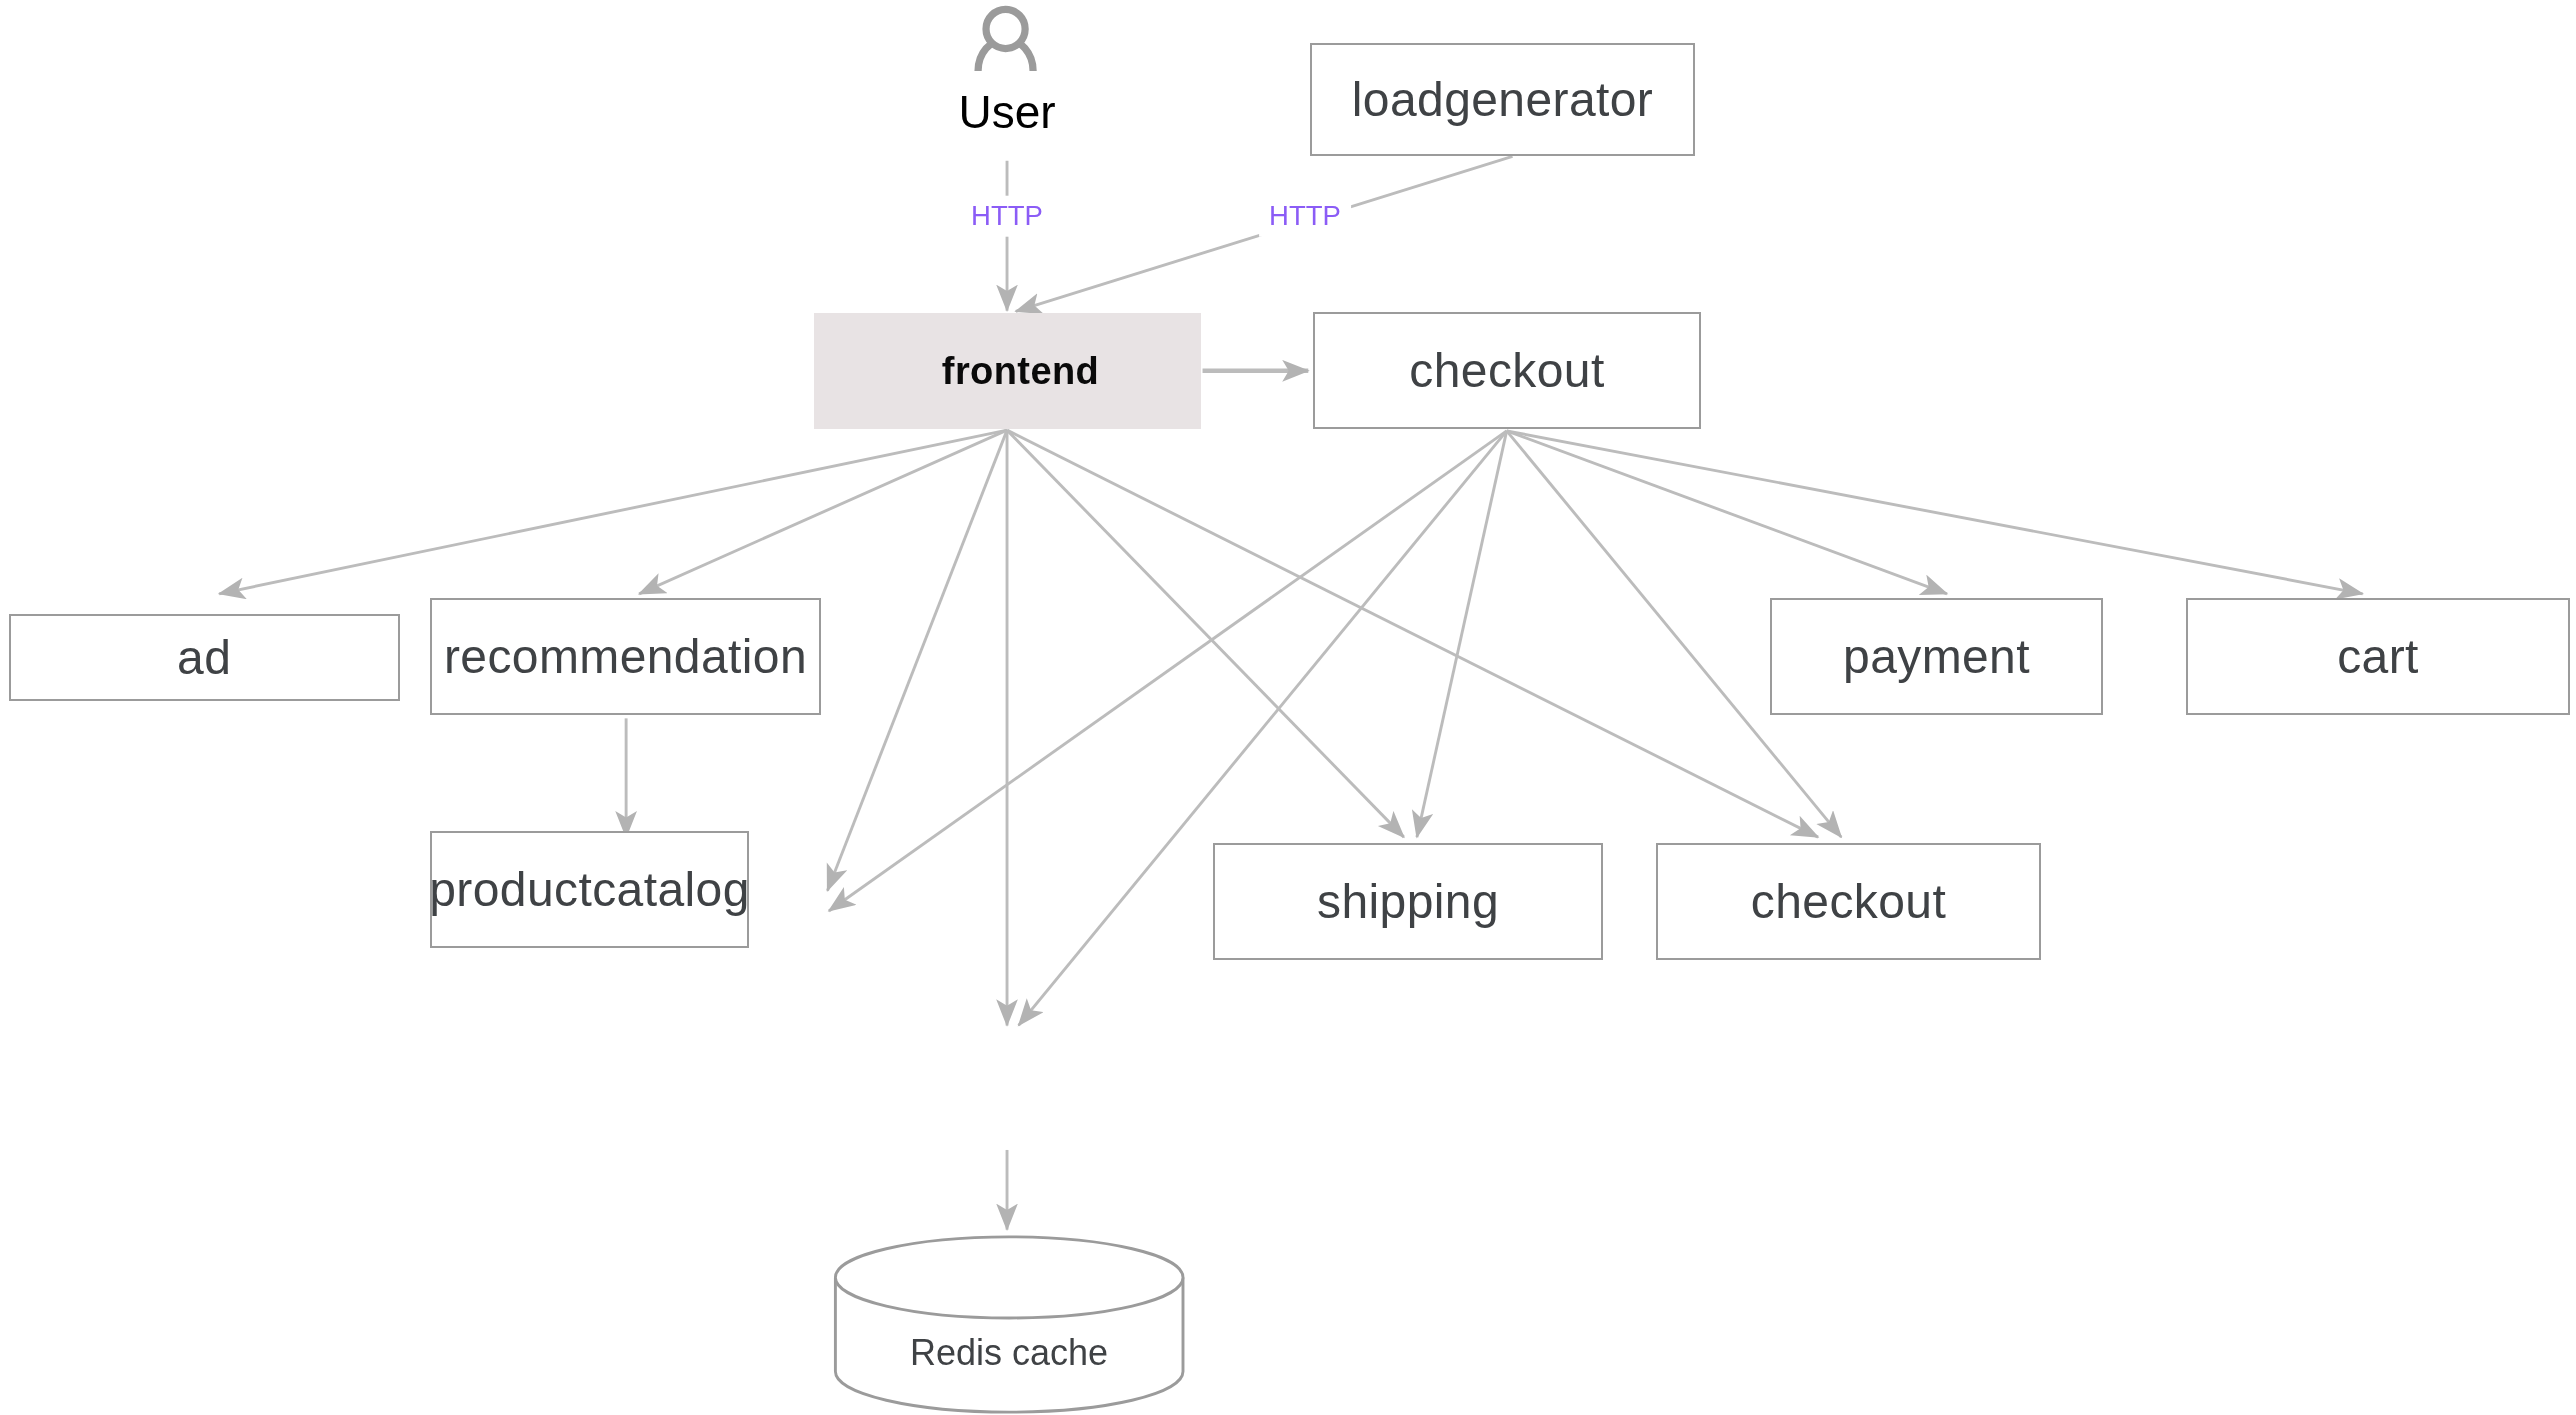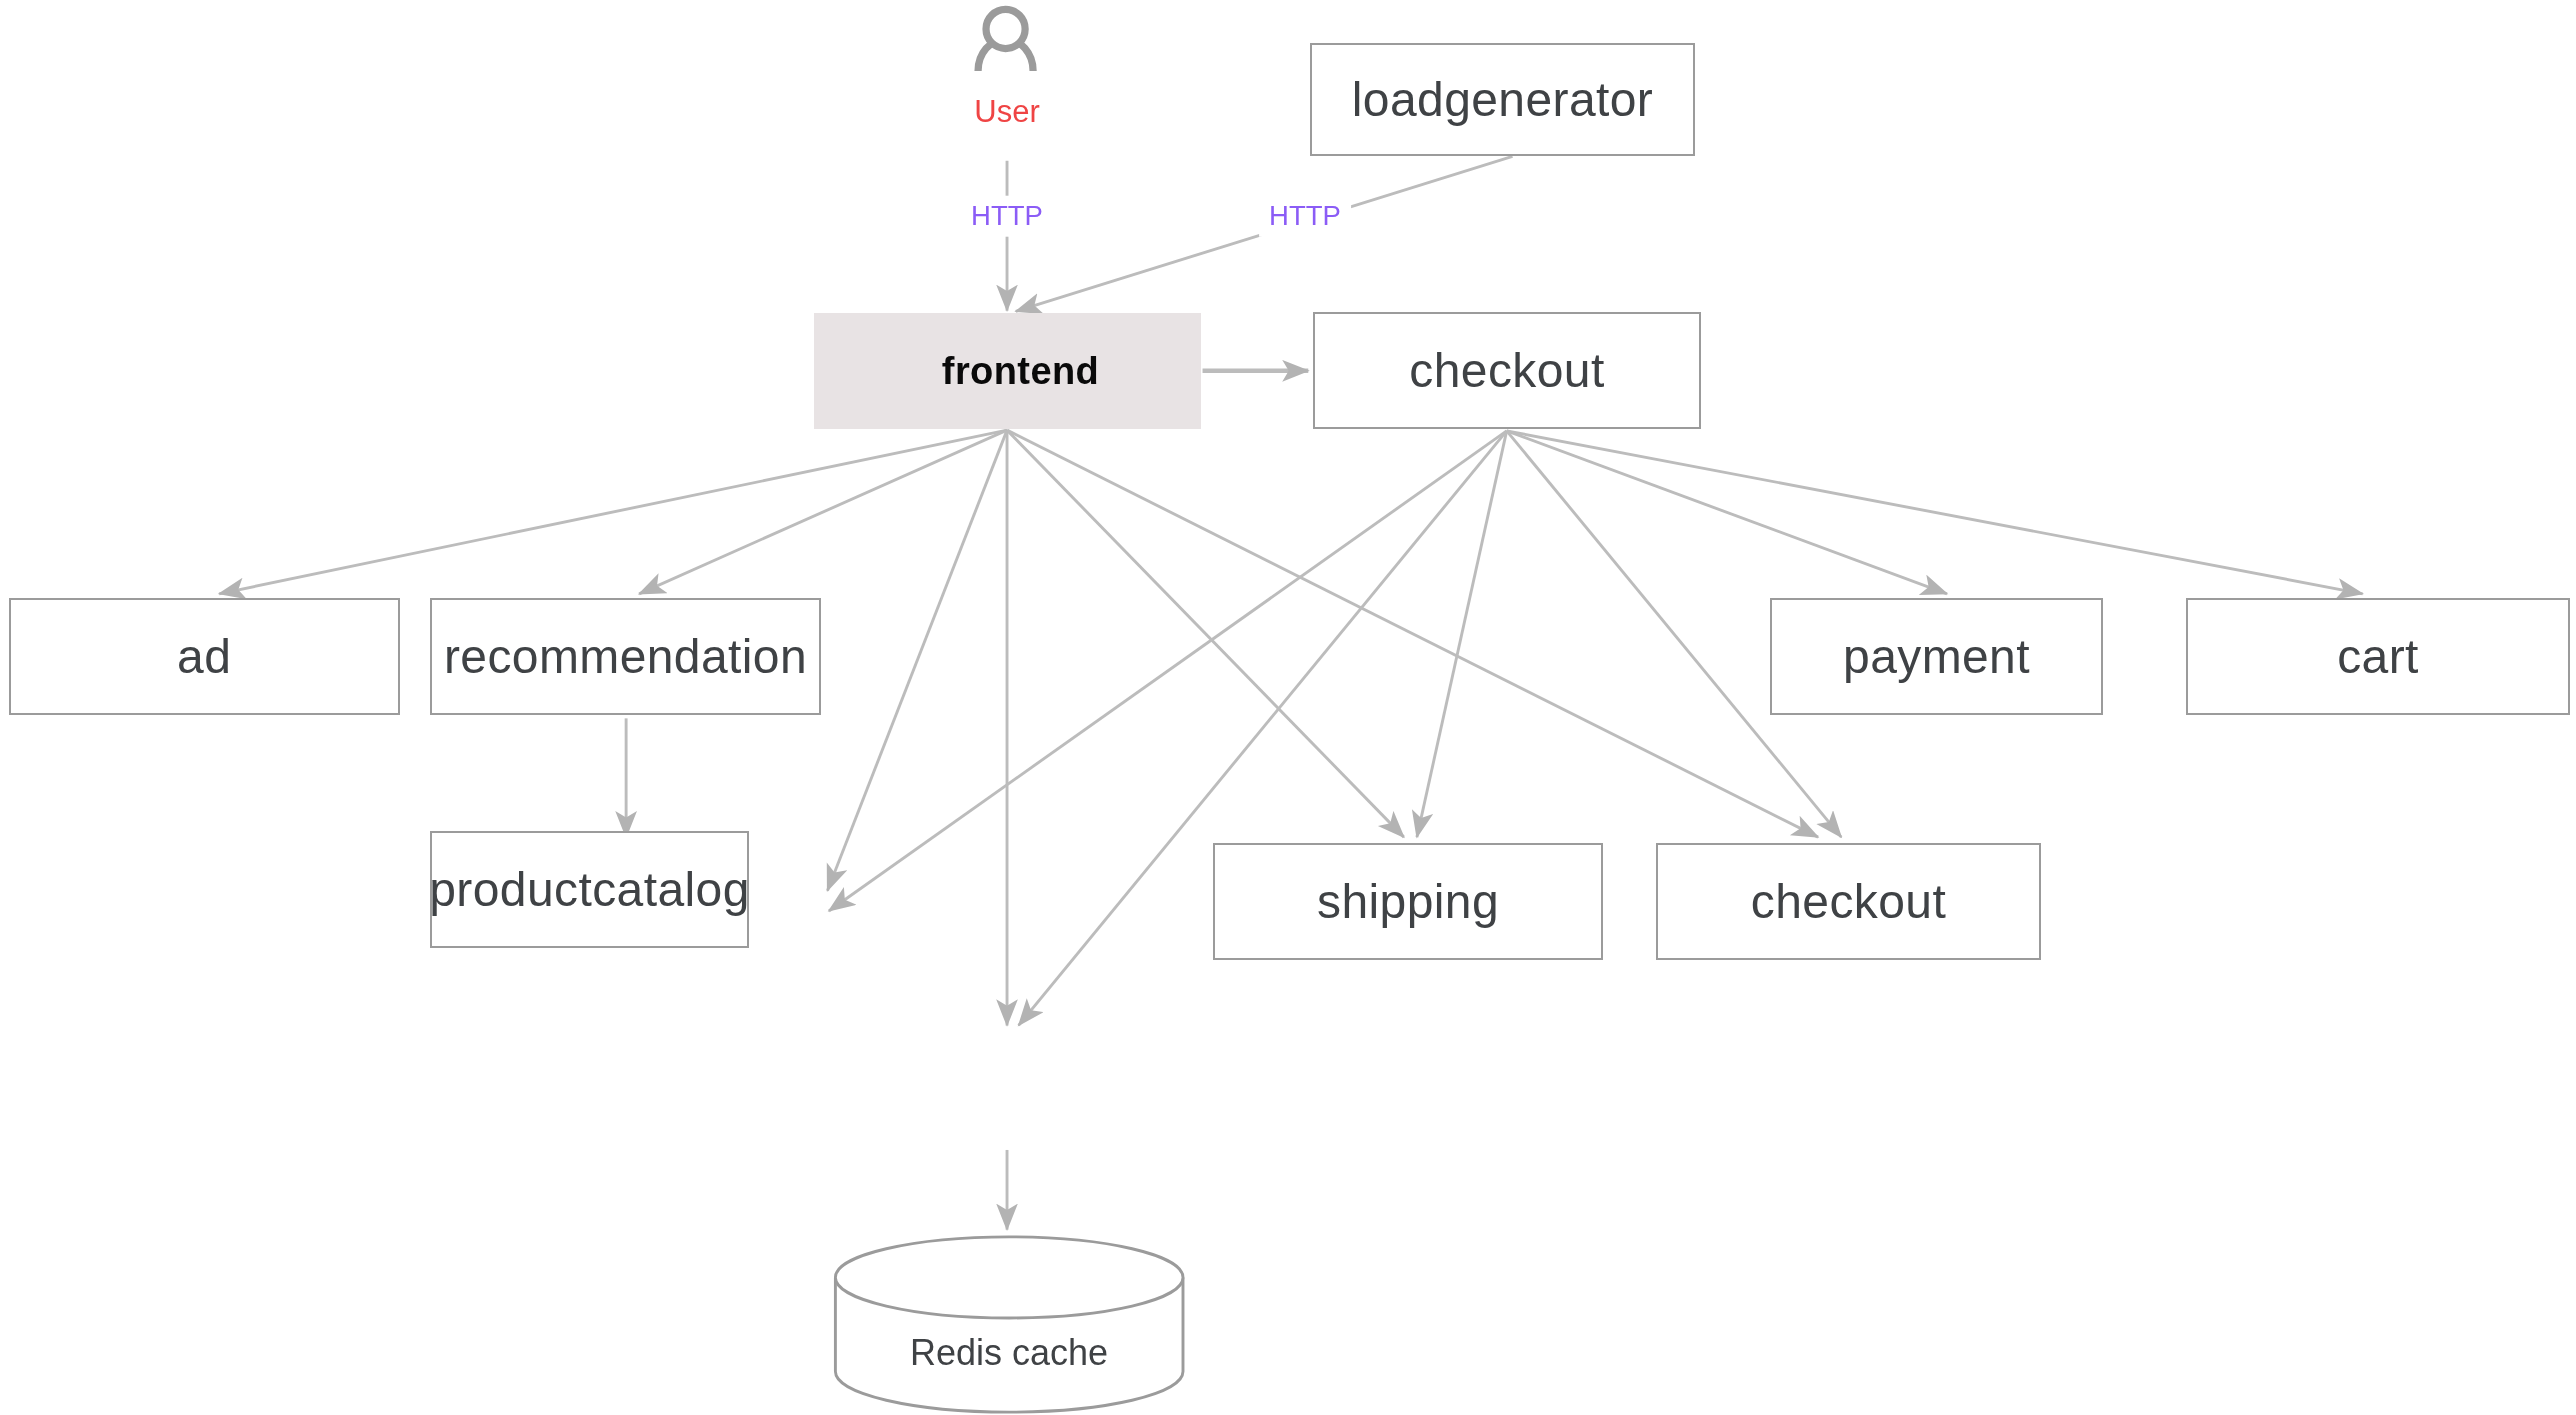--- a/index.html
+++ b/index.html
@@ -41,22 +41,22 @@
     color: #0a0a0a;
     font-size: 38px;
     padding-left: 26px;
   }
   .float-label {
     position: absolute;
     transform: translate(-50%, -50%);
     white-space: nowrap;
   }
   .user-label {
-    font-size: 31px;
-    color: #ef4444;
+    font-size: 46px;
+    color: #000000;
   }
   .http-label {
     font-size: 27.5px;
     color: #8b5cf6;
     background: #ffffff;
     padding: 4.3px 10px;
   }
   .redis-label {
     font-size: 36px;
     color: #3f4245;
@@ -106,21 +106,21 @@
       <ellipse cx="1393" cy="1764" rx="240" ry="56"></ellipse>
     </g>
   </svg>
 
   <div class="node" style="left:1310px;top:43px;width:385px;height:113px">loadgenerator</div>
 
   <div class="node frontend" style="left:814px;top:313px;width:387px;height:116px">frontend</div>
 
   <div class="node" style="left:1313px;top:312px;width:388px;height:117px">checkout</div>
 
-  <div class="node" style="left:8.7px;top:598px;width:391px;height:117px">ad</div>
+  <div class="node" style="left:8.7px;top:614px;width:391px;height:87px">ad</div>
 
   <div class="node" style="left:430px;top:598px;width:391px;height:117px">recommendation</div>
 
   <div class="node" style="left:1770px;top:598px;width:333px;height:117px">payment</div>
 
   <div class="node" style="left:2186px;top:598px;width:384px;height:117px">cart</div>
 
   <div class="node" style="left:430px;top:831px;width:319px;height:117px">productcatalog</div>
 
   <div class="node" style="left:1213px;top:843px;width:390px;height:117px">shipping</div>

